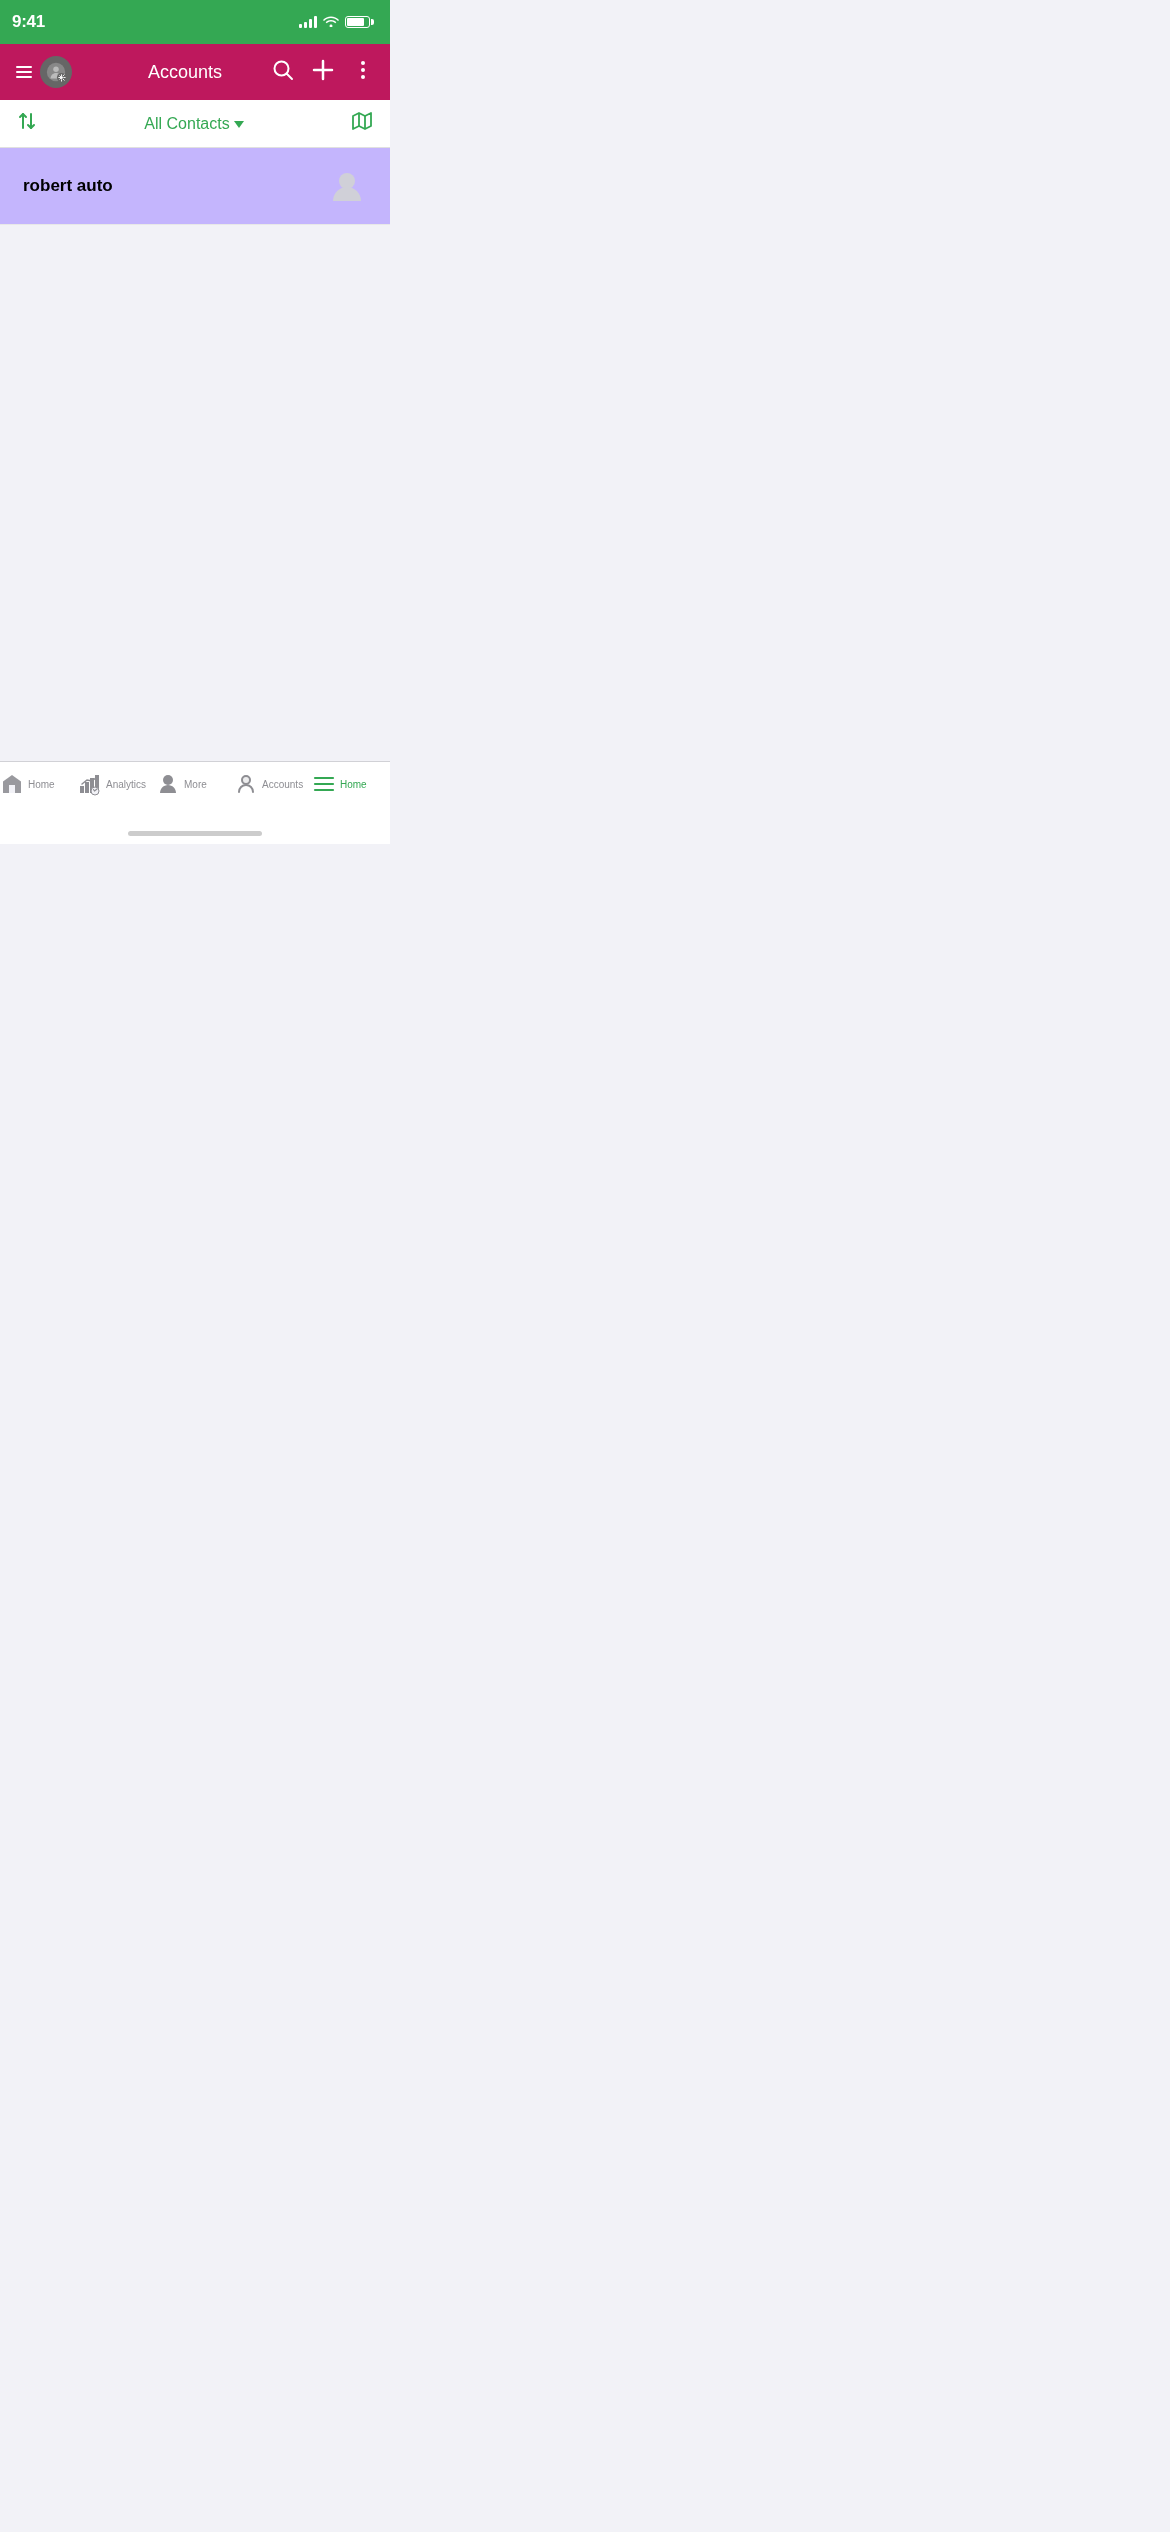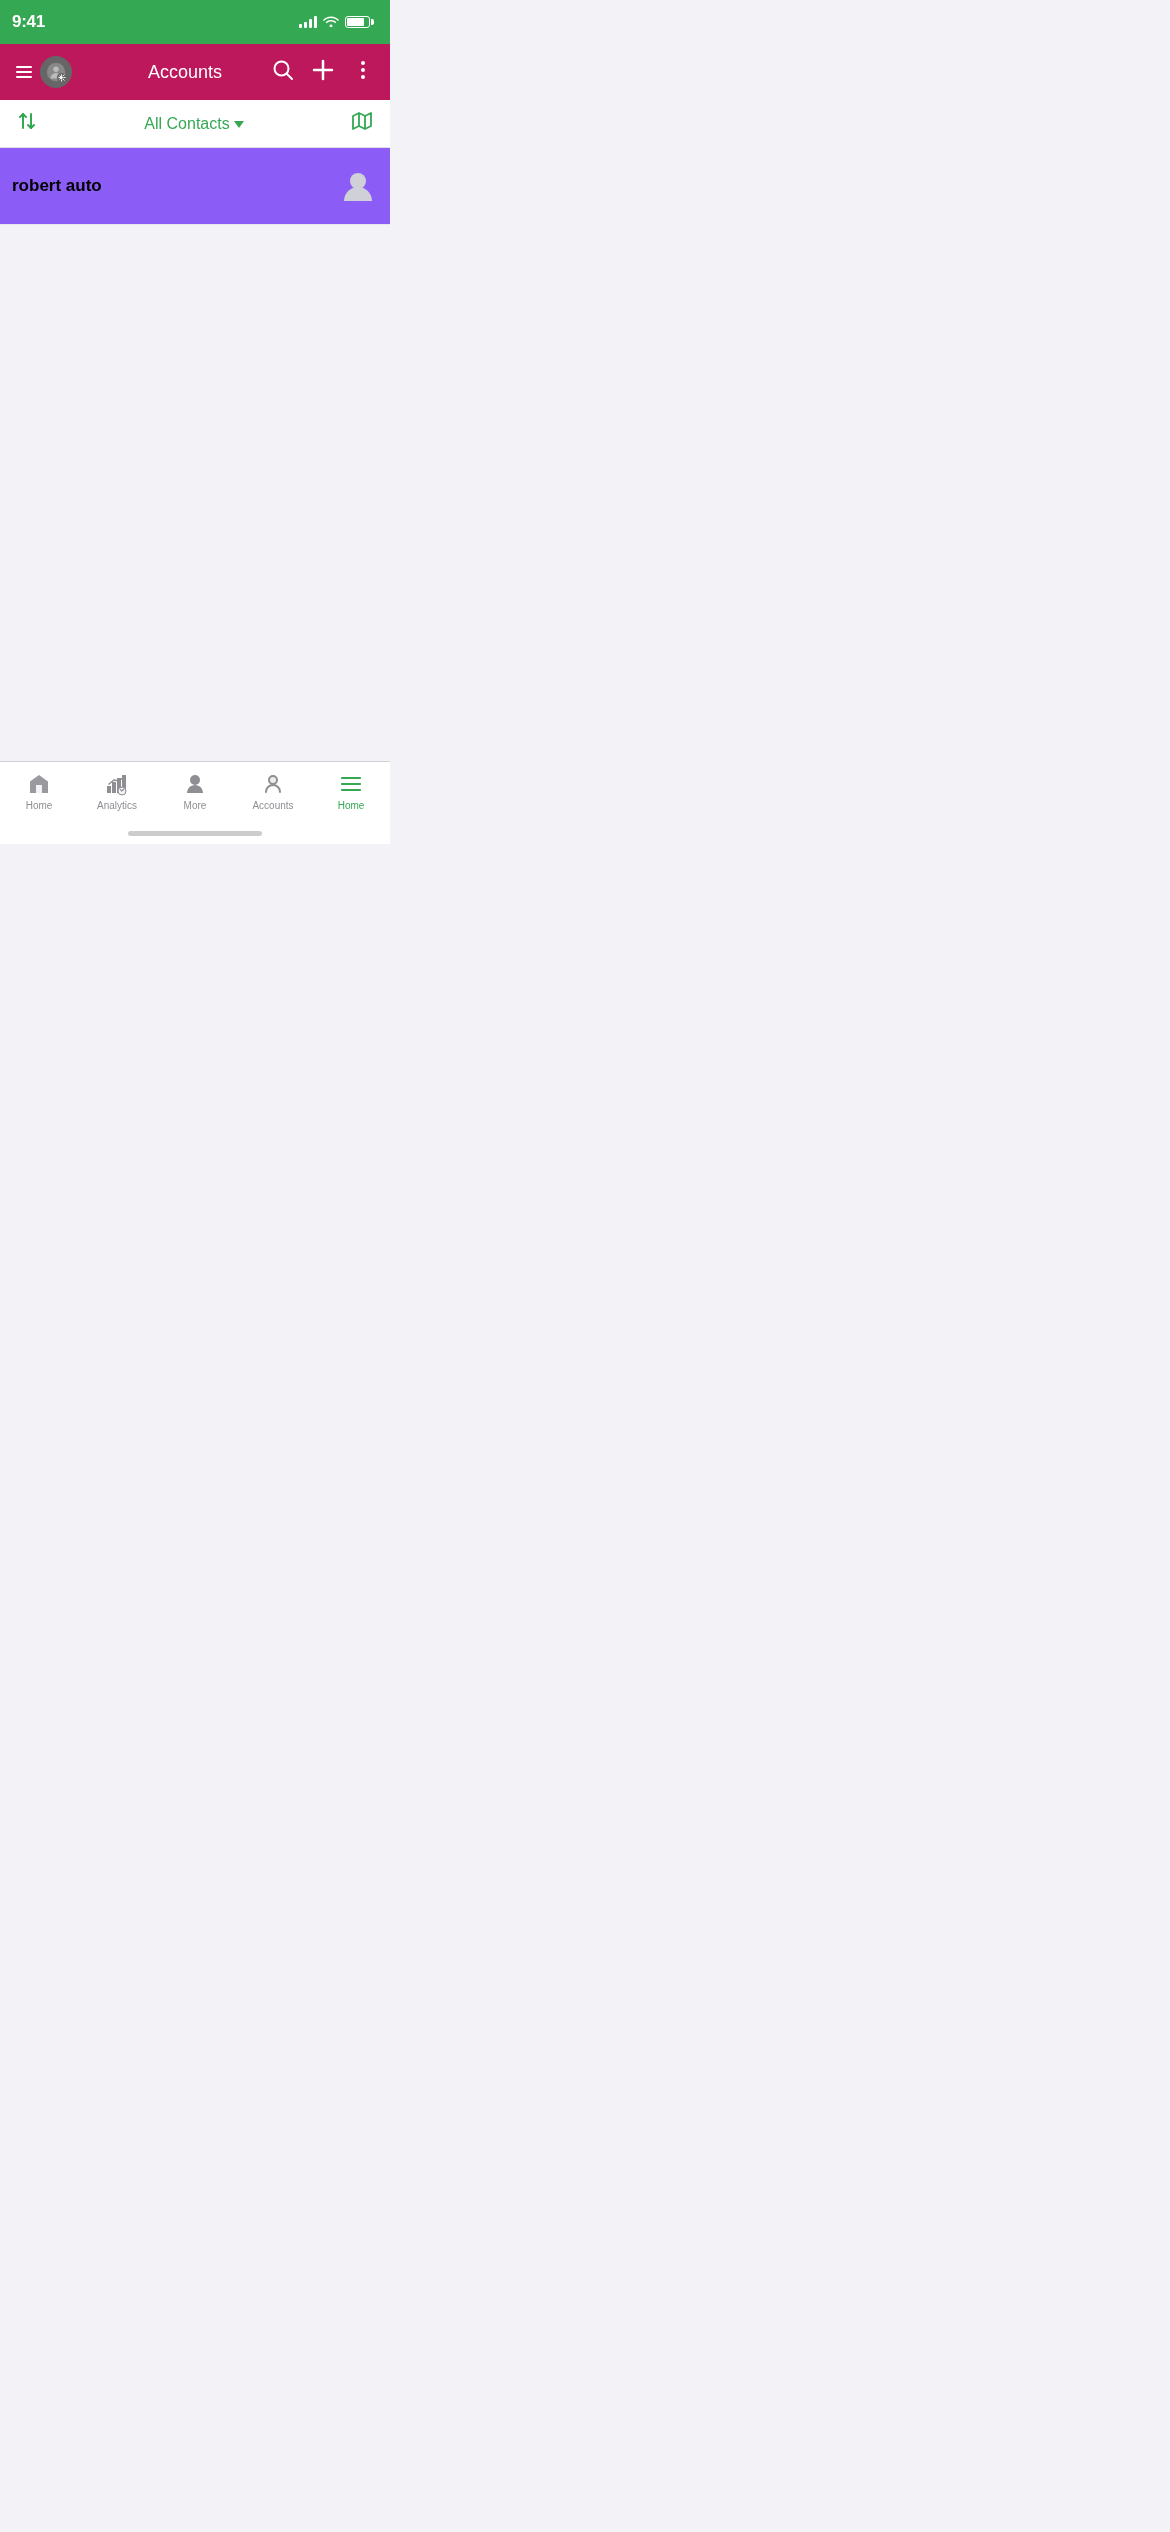--- a/index.html
+++ b/index.html
@@ -176,23 +176,23 @@
     }
 
     
     .account-list {
       background: white;
     }
     .account-item {
       display: flex;
       align-items: center;
       justify-content: space-between;
-      padding: 18px 12px;
+      padding: 18px 23px;
       border-bottom: 1px solid #e8e8e8;
-      background: #8b5cf6;
+      background: #c4b5fd;
       cursor: pointer;
     }
     .account-name {
       font-size: 17px;
       color: #000;
     }
     .account-name.bold {
       font-weight: 700;
     }
     .avatar-svg {
@@ -216,21 +216,21 @@
       background: white;
       border-top: 1px solid #d1d1d6;
       height: 83px;
       display: flex;
       align-items: flex-start;
       padding-top: 10px;
     }
     .tab-item {
       flex: 1;
       display: flex;
-      flex-direction: column;
+      flex-direction: row;
       align-items: center;
       gap: 4px;
       cursor: pointer;
     }
     .tab-icon {
       font-size: 24px;
       color: #8e8e93;
     }
     .tab-label {
       font-size: 10px;

